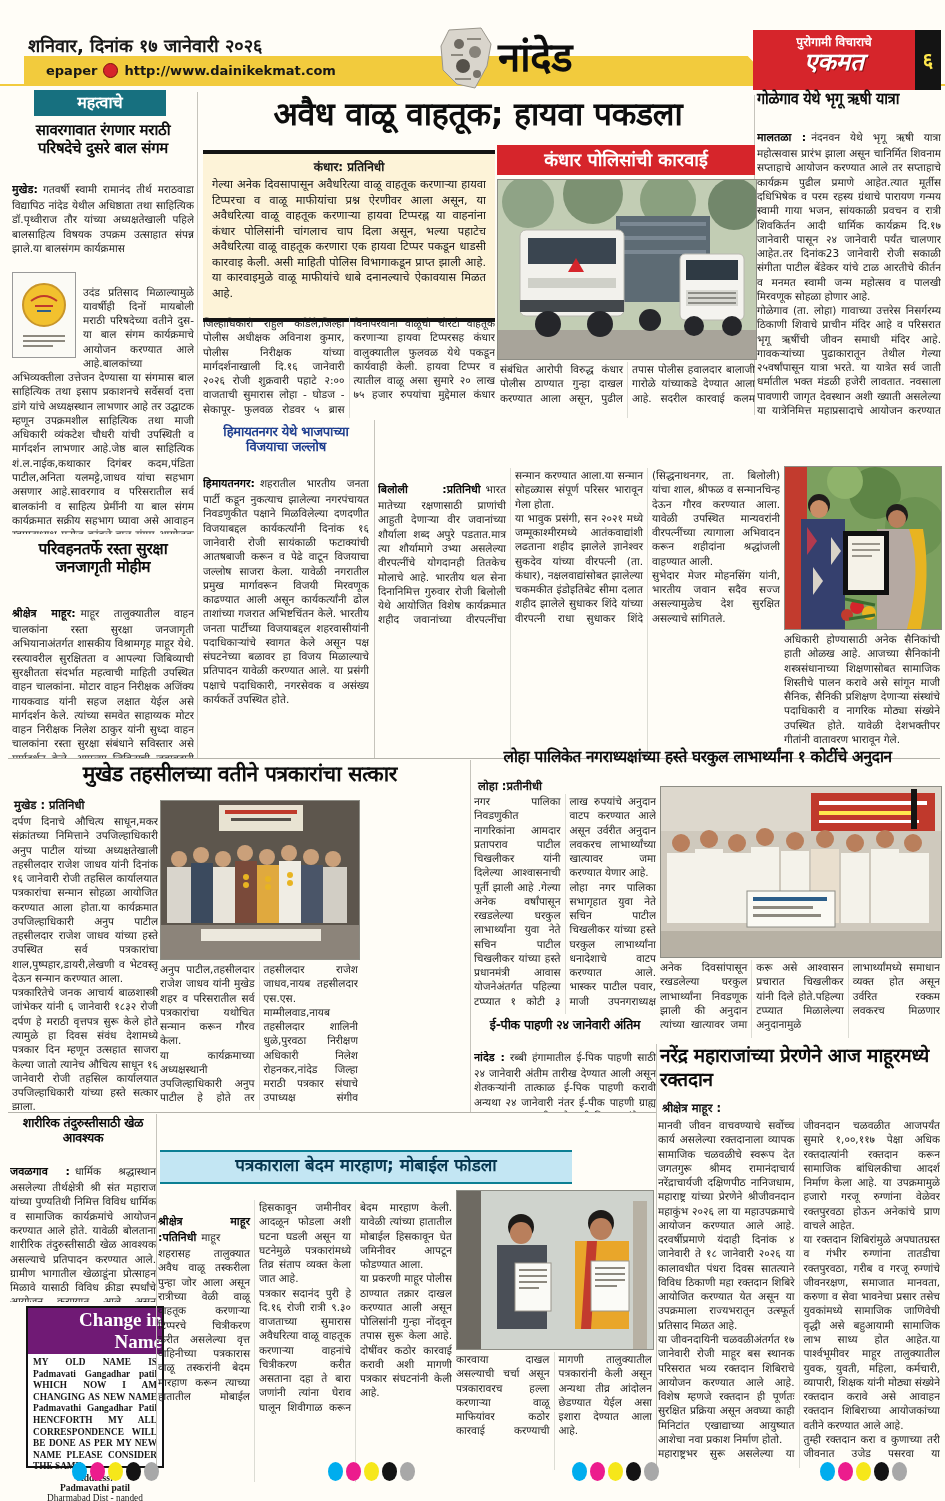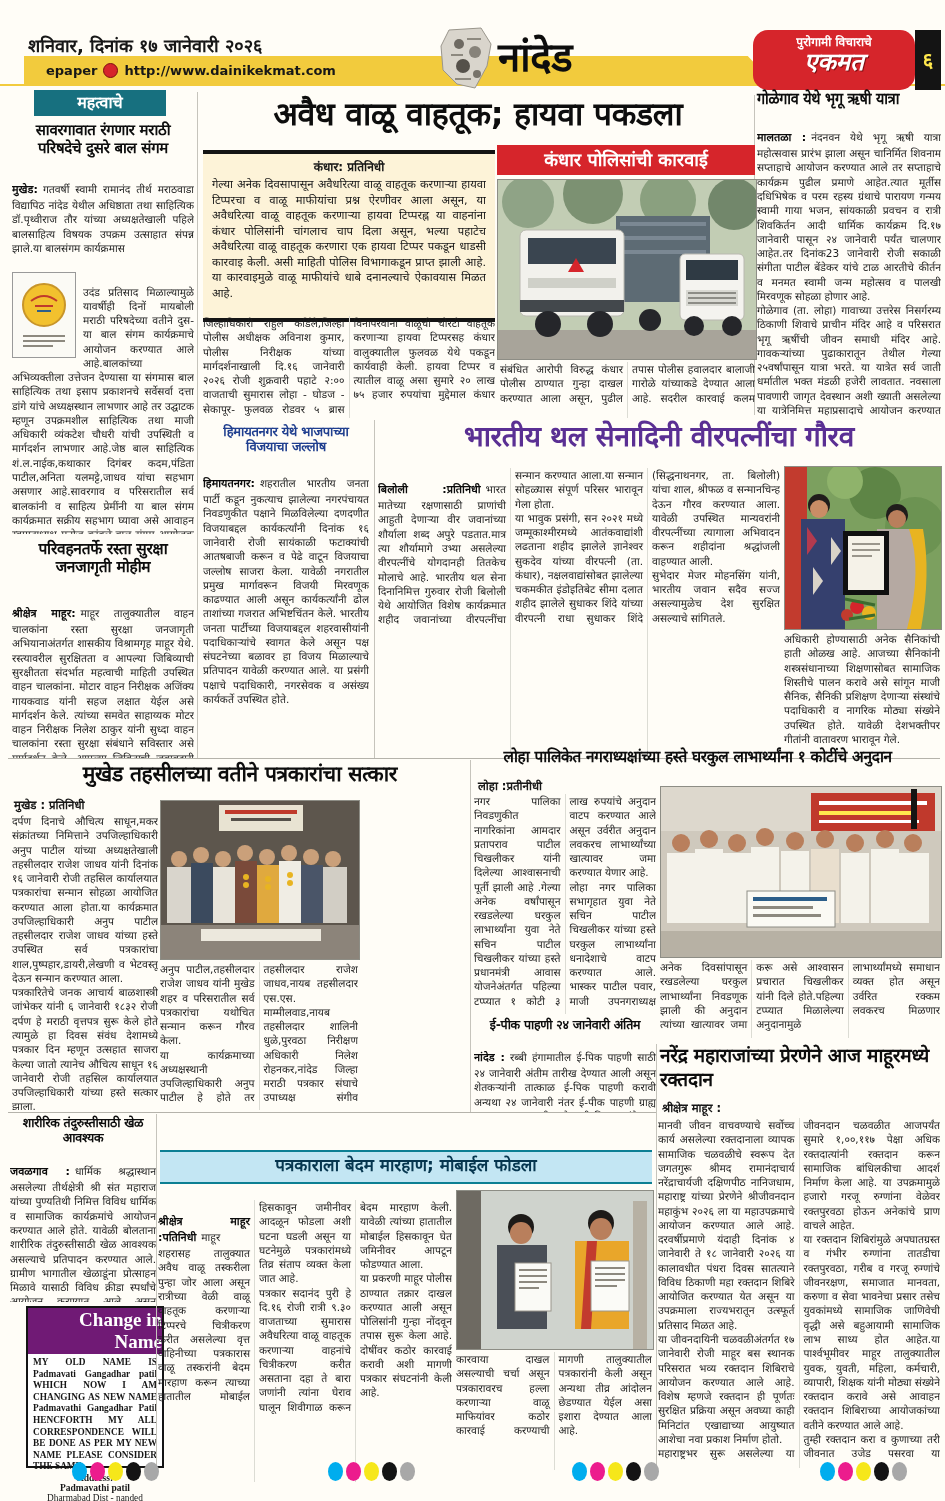--- a/index.html
+++ b/index.html
@@ -48,21 +48,21 @@
         <circle cx="38" cy="26" r="6" fill="#87837a"></circle>
       <circle cx="26" cy="40" r="7" fill="#55514a"></circle>
         <circle cx="40" cy="48" r="4" fill="#77736a"></circle>
       <rect x="14" y="28" width="12" height="2" fill="#8d897f"></rect>
         <rect x="30" y="12" width="14" height="2" fill="#8d897f"></rect>
       <rect x="18" y="52" width="16" height="2" fill="#8d897f"></rect>
     </svg>
   </div>
   <div class="abs hl nowrap" style="left:498px;top:34px;font-size:40px;">नांदेड</div>
 
-  <div class="abs redbox" style="left:753px;top:30px;width:162px;height:60px;text-align:center;border-radius:15px;">
+  <div class="abs redbox" style="left:753px;top:30px;width:162px;height:60px;text-align:center;">
     <div style="color:#fff;font-size:12px;font-weight:700;margin-top:3px;">पुरोगामी विचाराचे</div>
     <div style="color:#fff;font-size:24px;font-weight:800;font-style:italic;font-family:'DejaVu Serif',serif;line-height:1;text-shadow:1px 1px 0 #7c0e11;">एकमत</div>
   </div>
   <div class="abs" style="left:915px;top:30px;width:26px;height:60px;background:#141414;color:#ffe84d;font-size:20px;font-weight:800;text-align:center;line-height:60px;">६</div>
 
   <div class="abs" style="left:34px;top:90px;width:132px;height:26px;background:#17707f;color:#fff;font-size:16px;font-weight:800;text-align:center;line-height:26px;">महत्वाचे</div>
   <div class="abs hl center" style="left:12px;top:122px;width:182px;font-size:15px;">सावरगावात रंगणार मराठी परिषदेचे दुसरे बाल संगम</div>
   <div class="abs body" style="left:12px;top:168px;width:182px;height:86px;">
     <span class="byline">मुखेड:</span><span>गतवर्षी स्वामी रामानंद तीर्थ मराठवाडा विद्यापिठ नांदेड येथील अधिष्ठाता तथा साहित्यिक डॉ.पृथ्वीराज तौर यांच्या अध्यक्षतेखाली पहिले बालसाहित्य विषयक उपक्रम उत्साहात संपन्न झाले.या बालसंगम कार्यक्रमास</span>
   </div>
@@ -131,21 +131,20 @@
     <span class="byline">मालतळा :</span><span>नंदनवन येथे भृगू ऋषी यात्रा महोत्सवास प्रारंभ झाला असून चानिर्मित शिवनाम सप्ताहाचे आयोजन करण्यात आले तर सप्ताहाचे कार्यक्रम पुढील प्रमाणे आहेत.त्यात मूर्तीस दधिभिषेक व परम रहस्य ग्रंथाचे पारायण गन्मय स्वामी गाया भजन, सांयकाळी प्रवचन व रात्री शिवकिर्तन आदी धार्मिक कार्यक्रम दि.१७ जानेवारी पासून २४ जानेवारी पर्यंत चालणार आहेत.तर दिनांक23 जानेवारी रोजी सकाळी संगीता पाटील बेंडेकर यांचे टाळ आरतीचे कीर्तन व मनमत स्वामी जन्म महोत्सव व पालखी मिरवणूक सोहळा होणार आहे.
 गोळेगाव (ता. लोहा) गावाच्या उत्तरेस निसर्गरम्य ठिकाणी शिवाचे प्राचीन मंदिर आहे व परिसरात भृगू ऋषींची जीवन समाधी मंदिर आहे. गावकऱ्यांच्या पुढाकारातून तेथील गेल्या २५वर्षांपासून यात्रा भरते. या यात्रेत सर्व जाती धर्मातील भक्त मंडळी हजेरी लावतात. नवसाला पावणारी जागृत देवस्थान अशी ख्याती असलेल्या या यात्रेनिमित्त महाप्रसादाचे आयोजन करण्यात आले असून कुस्त्यांचे जंगी सामने, मनोरंजनाचे कार्यक्रम व पालखी सोहळा होणार आहे. परिसरातील भाविकांनी मोठ्या संख्येने उपस्थित राहावे असे आवाहन ग्रामस्थांच्या वतीने करण्यात आले आहे.</span>
   </div>
 
   <div class="abs vline" style="left:374px;top:420px;height:338px;"></div>
   <div class="abs hl center" style="left:203px;top:424px;width:166px;font-size:13px;color:#203f8f;">हिमायतनगर येथे भाजपाच्या विजयाचा जल्लोष</div>
   <div class="abs body" style="left:203px;top:462px;width:166px;height:296px;">
     <span class="byline">हिमायतनगर:</span><span>शहरातील भारतीय जनता पार्टी कडून नुकत्याच झालेल्या नगरपंचायत निवडणुकीत पक्षाने मिळविलेल्या दणदणीत विजयाबद्दल कार्यकर्त्यांनी दिनांक १६ जानेवारी रोजी सायंकाळी फटाक्यांची आतषबाजी करून व पेढे वाटून विजयाचा जल्लोष साजरा केला. यावेळी नगरातील प्रमुख मार्गावरून विजयी मिरवणूक काढण्यात आली असून कार्यकर्त्यांनी ढोल ताशांच्या गजरात अभिष्टचिंतन केले. भारतीय जनता पार्टीच्या विजयाबद्दल शहरवासीयांनी पदाधिकाऱ्यांचे स्वागत केले असून पक्ष संघटनेच्या बळावर हा विजय मिळाल्याचे प्रतिपादन यावेळी करण्यात आले. या प्रसंगी पक्षाचे पदाधिकारी, नगरसेवक व असंख्य कार्यकर्ते उपस्थित होते.</span>
   </div>
 
-  <div class="abs hl center nowrap" style="left:380px;top:420px;width:558px;font-size:28px;color:#5a2f93;">भारतीय थल सेनादिनी वीरपत्नींचा गौरव</div>
   <div class="abs body cols3" style="left:378px;top:468px;width:402px;height:290px;">
     <span class="byline">बिलोली :प्रतिनिधी</span><span>भारत मातेच्या रक्षणासाठी प्राणांची आहुती देणाऱ्या वीर जवानांच्या शौर्याला शब्द अपुरे पडतात.मात्र त्या शौर्यामागे उभ्या असलेल्या वीरपत्नींचे योगदानही तितकेच मोलाचे आहे. भारतीय थल सेना दिनानिमित्त गुरुवार रोजी बिलोली येथे आयोजित विशेष कार्यक्रमात शहीद जवानांच्या वीरपत्नींचा सन्मान करण्यात आला.या सन्मान सोहळ्यास संपूर्ण परिसर भारावून गेला होता.
 या भावुक प्रसंगी, सन २०२१ मध्ये जम्मूकाश्मीरमध्ये आतंकवाद्यांशी लढताना शहीद झालेले ज्ञानेश्वर सुकदेव यांच्या वीरपत्नी (ता. कंधार), नक्षलवाद्यांसोबत झालेल्या चकमकीत इंडोइतिबेट सीमा दलात शहीद झालेले सुधाकर शिंदे यांच्या वीरपत्नी राधा सुधाकर शिंदे (सिद्धनाथनगर, ता. बिलोली) यांचा शाल, श्रीफळ व सन्मानचिन्ह देऊन गौरव करण्यात आला. यावेळी उपस्थित मान्यवरांनी वीरपत्नींच्या त्यागाला अभिवादन करून शहीदांना श्रद्धांजली वाहण्यात आली.
 सुभेदार मेजर मोहनसिंग यांनी, भारतीय जवान सदैव सज्ज असल्यामुळेच देश सुरक्षित असल्याचे सांगितले.</span>
   </div>
   <div class="abs photo" style="left:784px;top:466px;width:156px;height:162px;">
     <svg width="156" height="162" viewBox="0 0 156 162">
       <rect width="156" height="162" fill="#7ca05f"></rect>
       <circle cx="90" cy="26" r="26" fill="#5e8546"></circle>
         <circle cx="130" cy="60" r="30" fill="#6c9352"></circle>
@@ -287,21 +286,21 @@
   <div class="abs" style="left:26px;top:1306px;width:134px;height:158px;border:2px solid #141414;background:#fff;font-family:'Liberation Serif','DejaVu Serif',serif;">
     <div style="background:#701a75;color:#fff;font-size:19px;font-weight:700;text-align:right;padding:1px 0;">Change in Name</div>
     <div style="font-size:9.3px;font-weight:700;text-align:justify;padding:3px 5px 0 5px;line-height:1.25;">MY OLD NAME IS Padmavati Gangadhar patil WHICH NOW I AM CHANGING AS NEW NAME Padmavathi Gangadhar Patil HENCFORTH MY ALL CORRESPONDENCE WILL BE DONE AS PER MY NEW NAME PLEASE CONSIDER THE SAME.</div>
     <div class="center" style="font-size:9.5px;font-weight:700;">Address:</div>
     <div class="center" style="font-size:9.5px;font-weight:700;">Padmavathi patil</div>
     <div class="center" style="font-size:9.3px;">Dharmabad Dist - nanded</div>
     <div class="center" style="font-size:9.3px;">Mod.No.9010202342  (940)</div>
   </div>
 
   <div class="abs vline" style="left:156px;top:1114px;height:356px;"></div>
-  <div class="abs blueband center" style="left:160px;top:1150px;width:492px;height:30px;font-size:17px;font-weight:800;color:#06364f;line-height:27px;">पत्रकाराला बेदम मारहाण; मोबाईल फोडला</div>
+  <div class="abs blueband center" style="left:160px;top:1150px;width:412px;height:30px;font-size:17px;font-weight:800;color:#06364f;line-height:27px;">पत्रकाराला बेदम मारहाण; मोबाईल फोडला</div>
   <div class="abs body cols3" style="left:158px;top:1200px;width:294px;height:282px;">
     <span class="byline">श्रीक्षेत्र माहूर :पतिनिधी</span><span>माहूर शहरासह तालुक्यात अवैध वाळू तस्करीला पुन्हा जोर आला असून रात्रीच्या वेळी वाळू वाहतूक करणाऱ्या टिप्परचे चित्रीकरण करीत असलेल्या वृत्त वाहिनीच्या पत्रकारास वाळू तस्करांनी बेदम मारहाण करून त्याच्या हातातील मोबाईल हिसकावून जमीनीवर आदळून फोडला अशी घटना घडली असून या घटनेमुळे पत्रकारांमध्ये तिव्र संताप व्यक्त केला जात आहे.
 पत्रकार सदानंद पुरी हे दि.१६ रोजी रात्री ९.३० वाजताच्या सुमारास अवैधरित्या वाळू वाहतूक करणाऱ्या वाहनांचे चित्रीकरण करीत असताना दहा ते बारा जणांनी त्यांना घेराव घालून शिवीगाळ करून बेदम मारहाण केली. यावेळी त्यांच्या हातातील मोबाईल हिसकावून घेत जमिनीवर आपटून फोडण्यात आला.
 या प्रकरणी माहूर पोलीस ठाण्यात तक्रार दाखल करण्यात आली असून पोलिसांनी गुन्हा नोंदवून तपास सुरू केला आहे. दोषींवर कठोर कारवाई करावी अशी मागणी पत्रकार संघटनांनी केली आहे.</span>
   </div>
   <div class="abs photo" style="left:456px;top:1190px;width:196px;height:158px;">
     <svg width="196" height="158" viewBox="0 0 196 158">
       <rect width="196" height="158" fill="#cfd3cd"></rect>
       <rect x="0" y="0" width="24" height="158" fill="#6e6a62"></rect>
       <circle cx="64" cy="36" r="13" fill="#1d1a18"></circle>

